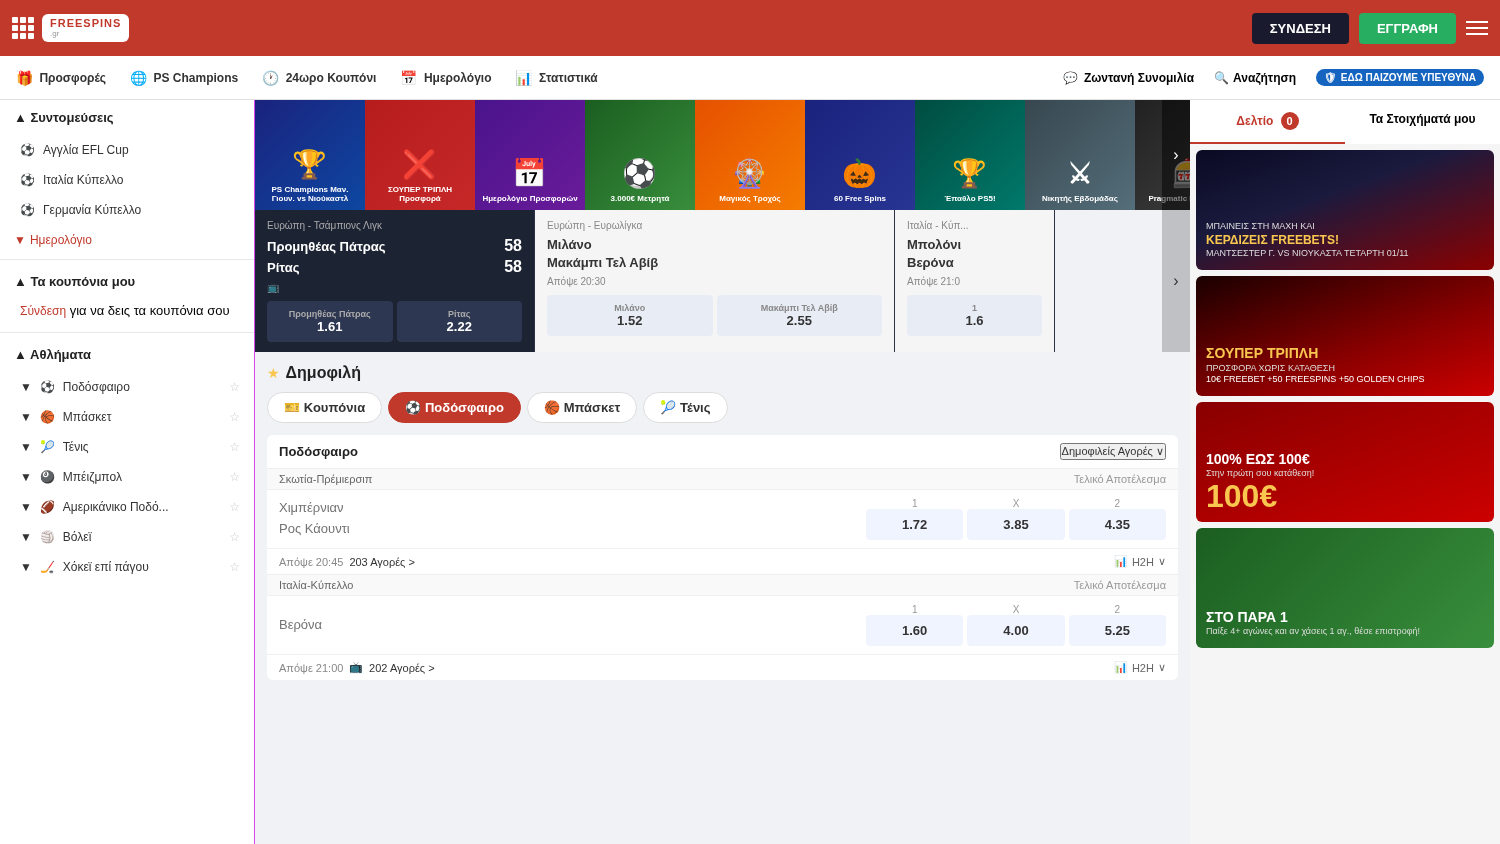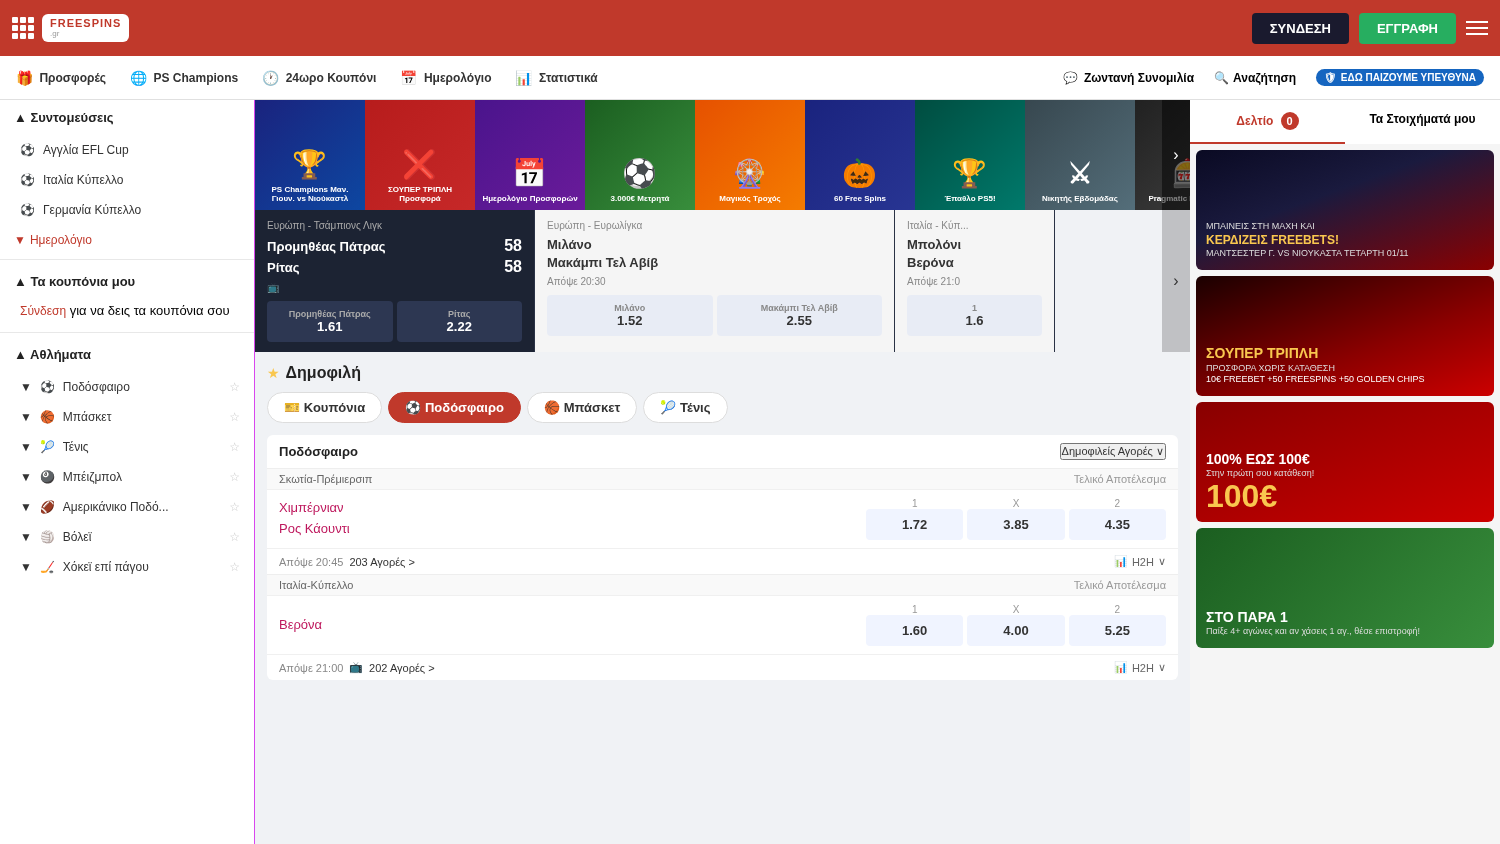--- a/index.html
+++ b/index.html
@@ -383,21 +383,21 @@
       align-items: center;
       gap: 4px;
     }
     .match-row {
       display: flex;
       align-items: center;
       padding: 8px 12px;
       border-top: 1px solid #f0f0f0;
     }
     .match-info { flex: 1; }
-    .match-teams { font-size: 13px; color: #be185d; line-height: 1.6; }
+    .match-teams { font-size: 13px; color: #737373; line-height: 1.6; }
     .match-time-row {
       display: flex;
       align-items: center;
       gap: 6px;
       padding: 6px 12px 6px 12px;
       border-top: 1px solid #f0f0f0;
       font-size: 11px;
       color: #888;
     }
     .markets-link {

